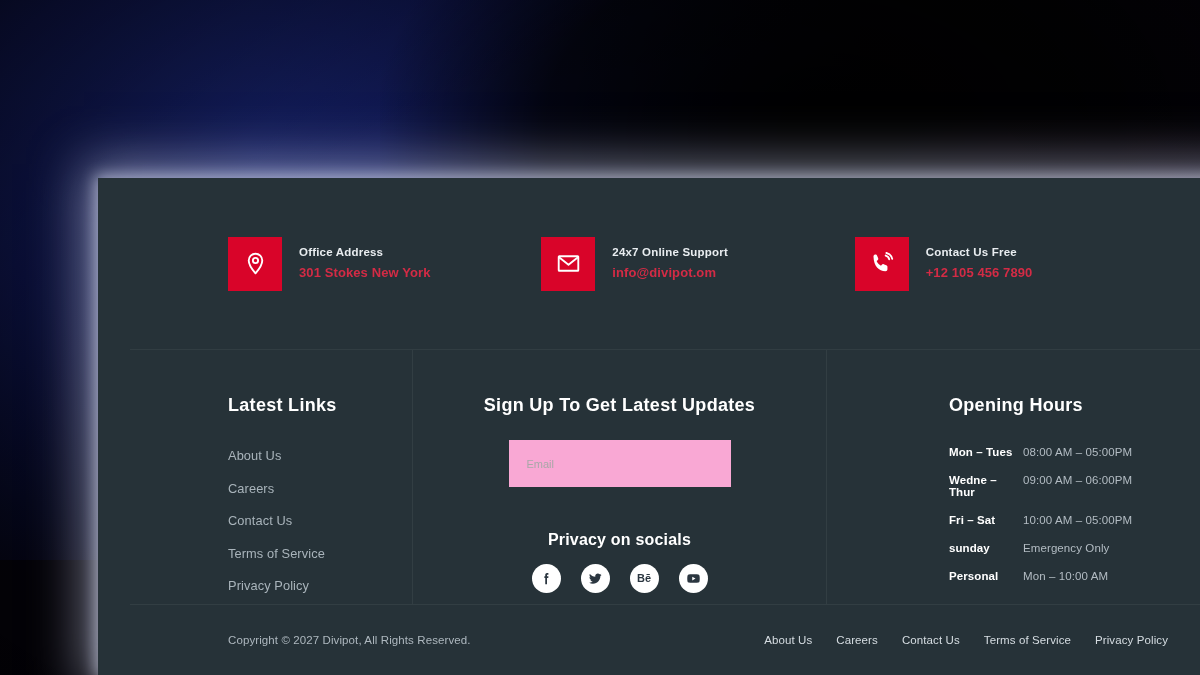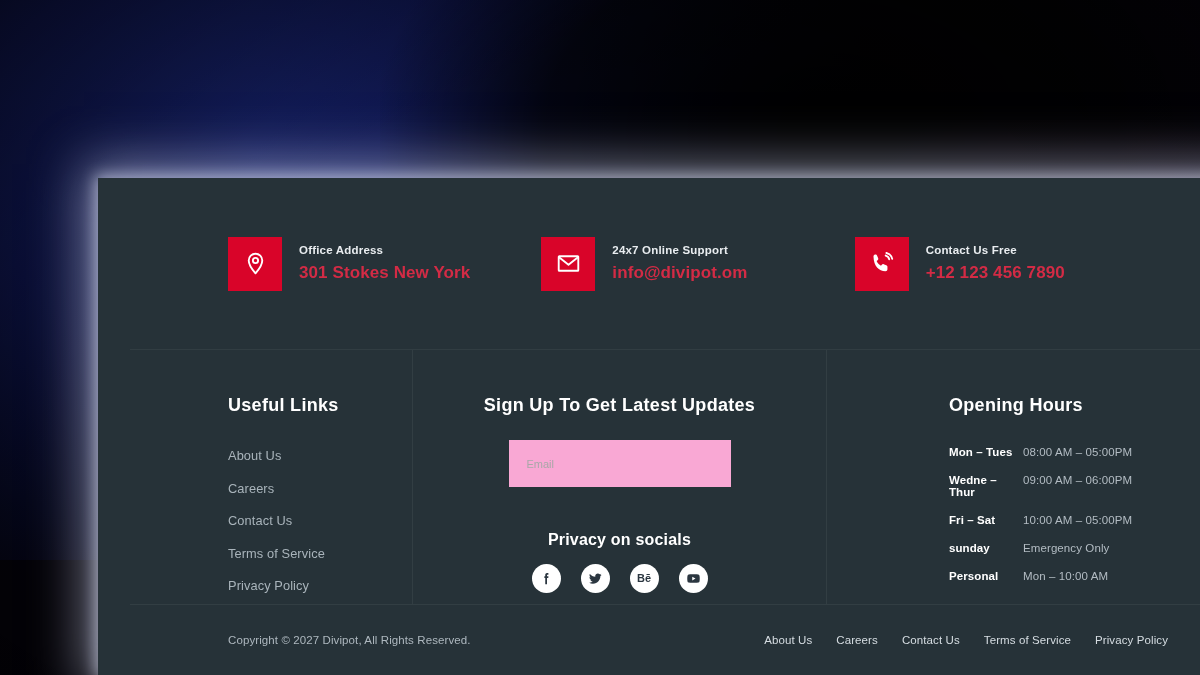--- a/index.html
+++ b/index.html
@@ -58,21 +58,21 @@
     background:#D90429;
     display:flex; align-items:center; justify-content:center;
   }
   .contact-icon-box svg { width:25px; height:25px; fill:none; stroke:#fff; stroke-width:1.8; }
   .contact-text { margin-left:17px; }
   .contact-label {
     font-size:11.5px; font-weight:bold; color:#e9edf0;
     letter-spacing:.2px; line-height:1.2; margin-bottom:5px;
   }
   .contact-value {
-    font-size:17px; font-weight:bold; color:#D32B45;
+    font-size:13px; font-weight:bold; color:#D32B45;
     letter-spacing:.1px; line-height:1.2;
   }
 
   
   .columns { display:flex; height:254px; }
   .col { padding-top:45px; }
   .col-links { width:282px; padding-left:98px; }
   .col-news  { width:415px; border-left:1px solid rgba(255,255,255,0.06);
                border-right:1px solid rgba(255,255,255,0.06); }
   .col-hours { flex:1; padding-left:122px; }
@@ -184,30 +184,30 @@
     <div class="contact-item">
       <div class="contact-icon-box">
         <svg viewBox="0 0 24 24">
           <path d="M6.2 3.4c.8 0 1.3.4 1.6 1.2l1 2.4c.3.7.1 1.3-.5 1.8l-1 .8c.9 2 2.3 3.5 4.2 4.5l.8-1c.5-.6 1.1-.8 1.8-.5l2.4 1c.8.3 1.2.8 1.2 1.6v2.3c0 1.1-.8 1.9-1.9 1.9C9.4 19.4 4.6 14.6 4.3 5.3c0-1.1.8-1.9 1.9-1.9z" fill="#fff" stroke="none"></path>
           <path d="M16 4.4c1.7.5 3 1.8 3.4 3.5" stroke-linecap="round"></path>
           <path d="M16.7 1.9c2.8.7 5 2.9 5.6 5.7" stroke-linecap="round"></path>
         </svg>
       </div>
       <div class="contact-text">
         <div class="contact-label">Contact Us Free</div>
-        <div class="contact-value">+12 123 456 7890</div>
+        <div class="contact-value">+12 105 456 7890</div>
       </div>
     </div>
 
   </div>
 
   <div class="columns">
 
     <div class="col col-links">
-      <div class="col-title">Useful Links</div>
+      <div class="col-title">Latest Links</div>
       <ul class="link-list">
         <li><a href="#">About Us</a></li>
         <li><a href="#">Careers</a></li>
         <li><a href="#">Contact Us</a></li>
         <li><a href="#">Terms of Service</a></li>
         <li><a href="#">Privacy Policy</a></li>
       </ul>
     </div>
 
     <div class="col col-news">

